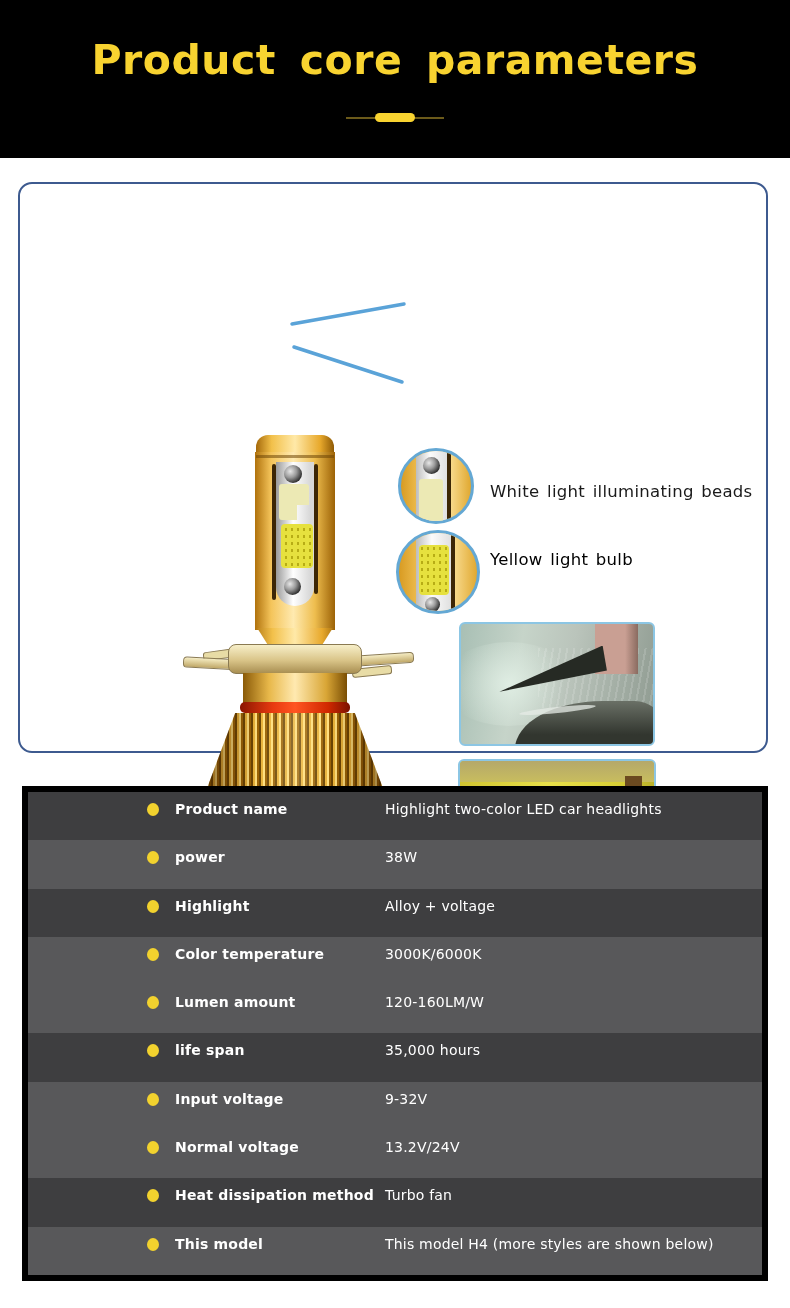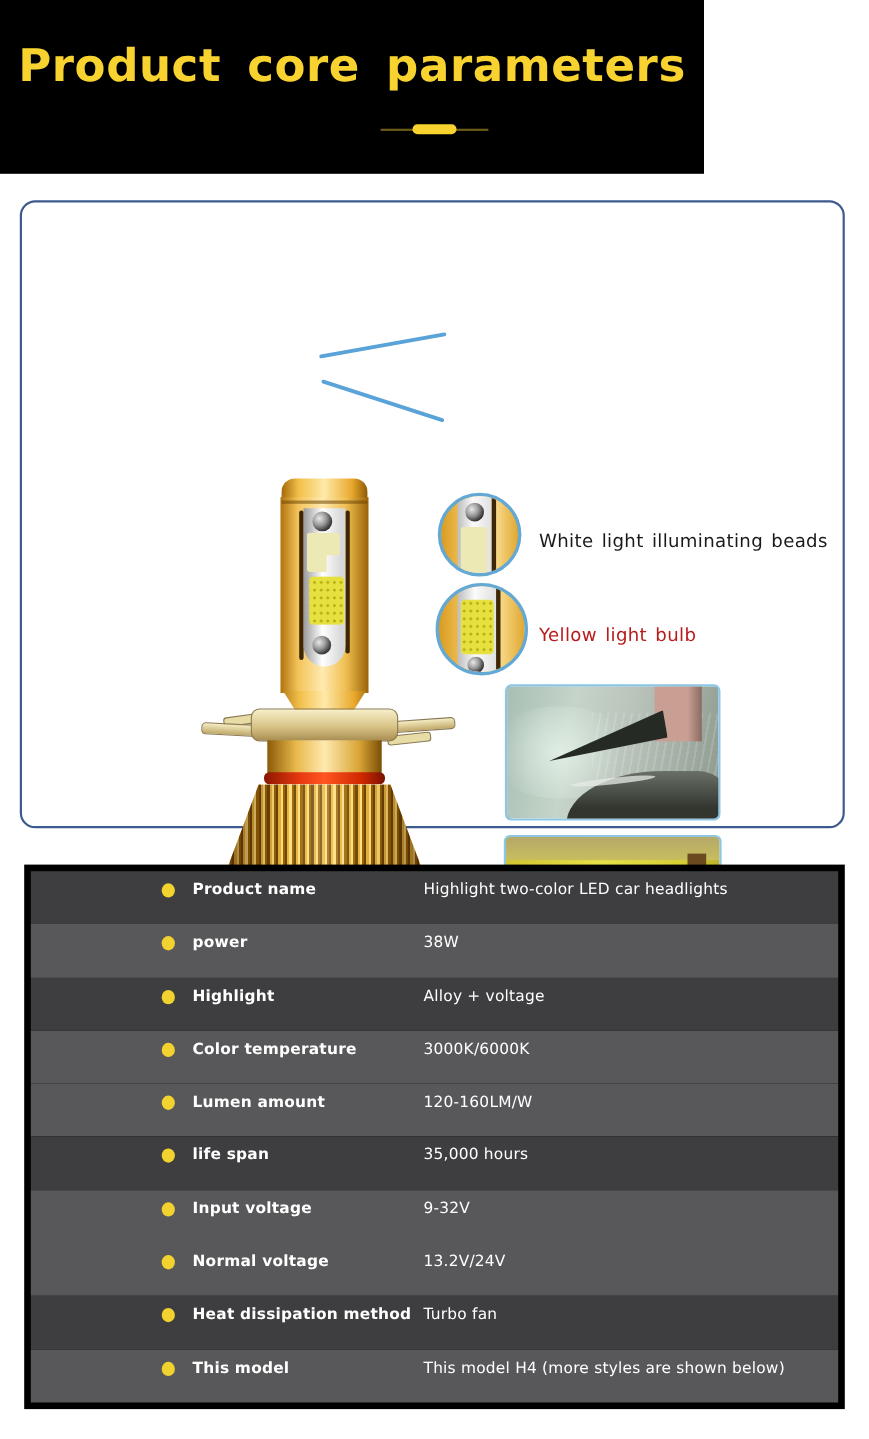--- a/index.html
+++ b/index.html
@@ -1,21 +1,21 @@
 <!DOCTYPE html>
 <html><head>
 <meta charset="utf-8">
 <style>
   html,body{margin:0;padding:0;}
   body{
     width:790px;height:1308px;position:relative;overflow:hidden;
     background:#ffffff;font-family:"DejaVu Sans",sans-serif;
   }
   
-  .header{position:absolute;left:0;top:0;width:640px;height:158px;background:#000;text-decoration:underline;}
+  .header{position:absolute;left:0;top:0;width:790px;height:158px;background:#000;text-decoration:underline;}
   .header-title{
     position:absolute;left:0;top:36px;width:100%;text-align:center;
     color:#F8D330;font-size:41px;font-weight:bold;letter-spacing:.5px;word-spacing:9px;
   }
   .underline-wrap{position:absolute;left:0;top:112px;width:100%;height:12px;}
   .underline-line{position:absolute;left:346px;top:5px;width:98px;height:2px;background:#6B5A1A;}
   .underline-pill{position:absolute;left:375px;top:1px;width:40px;height:9px;border-radius:5px;background:#F8D330;}
 
   
   .panel{
@@ -86,21 +86,21 @@
   .cc-screw1{left:22px;top:6px;width:17px;height:17px;}
   .cc-chipw{position:absolute;left:18px;top:28px;width:24px;height:44px;background:#ECE9B4;border-radius:3px;}
   .cc-chipy{position:absolute;left:20px;top:12px;width:30px;height:50px;background:#E6E13E;border-radius:4px;
     background-image:radial-gradient(#b7ad15 1px,transparent 1.3px);background-size:6px 7px;}
   .cc-screw2{left:26px;top:64px;width:15px;height:15px;}
 
   .callout-svg{position:absolute;left:0;top:0;width:790px;height:575px;}
 
   .callout-label{position:absolute;font-size:16.5px;letter-spacing:.3px;word-spacing:2px;}
   .label-white{left:490px;top:300px;color:#1A1A1A;}
-  .label-yellow{left:490px;top:386px;color:#b91c1c;}
+  .label-yellow{left:490px;top:368px;color:#000000;}
 
   
   .photo{position:absolute;border:2px solid #8CC6E4;border-radius:6px;overflow:hidden;box-sizing:border-box;}
   .photo-white{left:459px;top:440px;width:196px;height:124px;
     background:linear-gradient(100deg,#a8bfb4 0%,#c6d4c9 30%,#bac4bb 55%,#8e9a90 100%);}
   .pw-glow{position:absolute;left:-10%;top:15%;width:70%;height:70%;border-radius:50%;
     background:radial-gradient(circle,rgba(226,240,230,.9),rgba(226,240,230,0) 70%);}
   .pw-wedge{position:absolute;left:20%;top:18%;width:56%;height:52%;background:#262A24;
     clip-path:polygon(0 74%,96% 0,100% 40%);}
   .pw-wall{position:absolute;left:70%;top:0;width:22%;height:42%;background:linear-gradient(90deg,#C99F93 70%,#8a6b60);}

